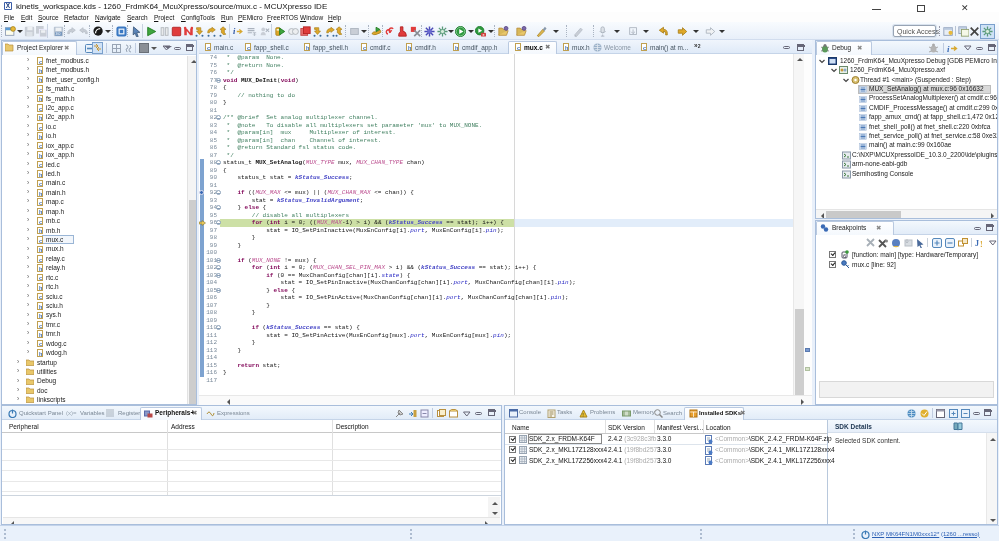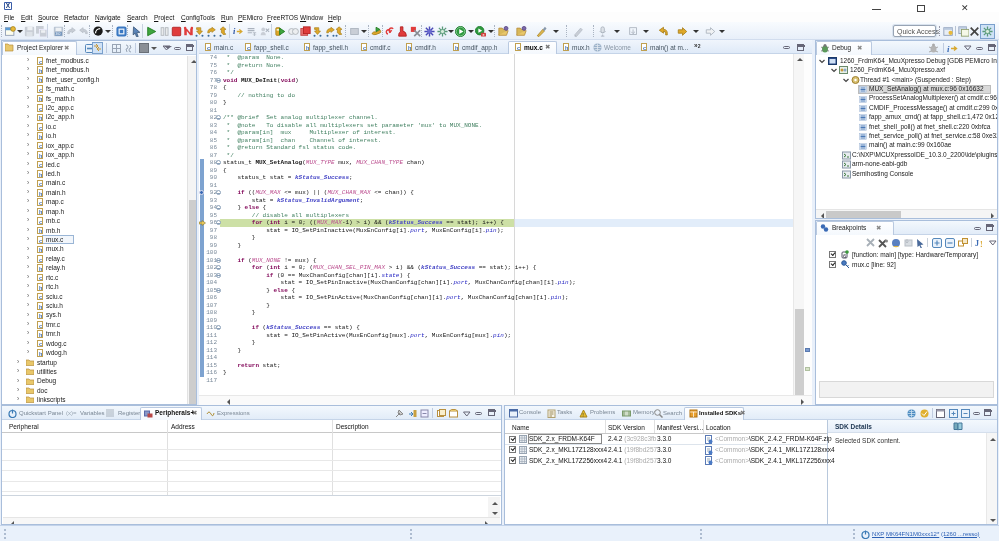--- a/index.html
+++ b/index.html
@@ -26,20 +26,21 @@
 .fold{position:absolute;width:5px;height:5px;border:1px solid #8aa0b8;border-radius:50%;background:#fff}
 .fold:after{content:"";position:absolute;left:0px;top:1.5px;width:3px;height:1px;background:#8aa0b8}
 .panel{overflow:hidden}
 .gdot{position:absolute;width:2px;height:2px;border-radius:50%;background:#98aac2}
 </style></head><body>
 <div class="abs" style="left:0;top:0;width:999px;height:12px;background:#fff">
 <div class="abs" style="left:4px;top:2px;width:8px;height:8px;background:#3a5da8;border-radius:1px">
       <div class="abs" style="left:1px;top:1px;width:6px;height:6px;background:#fff"></div>
       <div class="abs" style="left:1px;top:1px;width:6px;height:6px;font-size:6.5px;font-weight:bold;color:#1a3a7a;line-height:6px;text-align:center">X</div>
     </div>
+<div class="tx" style="left:16px;top:2px;font-size:8px;color:#111">kinetis_workspace.kds - 1260_FrdmK64_McuXpresso/source/mux.c - MCUXpresso IDE</div>
 <div class="abs" style="left:872px;top:9px;width:9px;height:1px;background:#444"></div>
 <div class="abs" style="left:917px;top:5px;width:8px;height:7px;border:1px solid #444"></div>
 <div class="abs" style="left:961px;top:4px;width:10px;height:9px;font-size:9px;line-height:8px;color:#333">✕</div>
 </div>
 <div class="abs" style="left:0;top:12px;width:999px;height:10px;background:#fdfdfd">
 <div class="tx" style="left:4px;top:1.5px;font-size:6.5px;color:#111"><span style="text-decoration:underline">F</span>ile</div>
 <div class="tx" style="left:21px;top:1.5px;font-size:6.5px;color:#111"><span style="text-decoration:underline">E</span>dit</div>
 <div class="tx" style="left:38px;top:1.5px;font-size:6.5px;color:#111"><span style="text-decoration:underline">S</span>ource</div>
 <div class="tx" style="left:64px;top:1.5px;font-size:6.5px;color:#111"><span style="text-decoration:underline">R</span>efactor</div>
 <div class="tx" style="left:95px;top:1.5px;font-size:6.5px;color:#111"><span style="text-decoration:underline">N</span>avigate</div>

